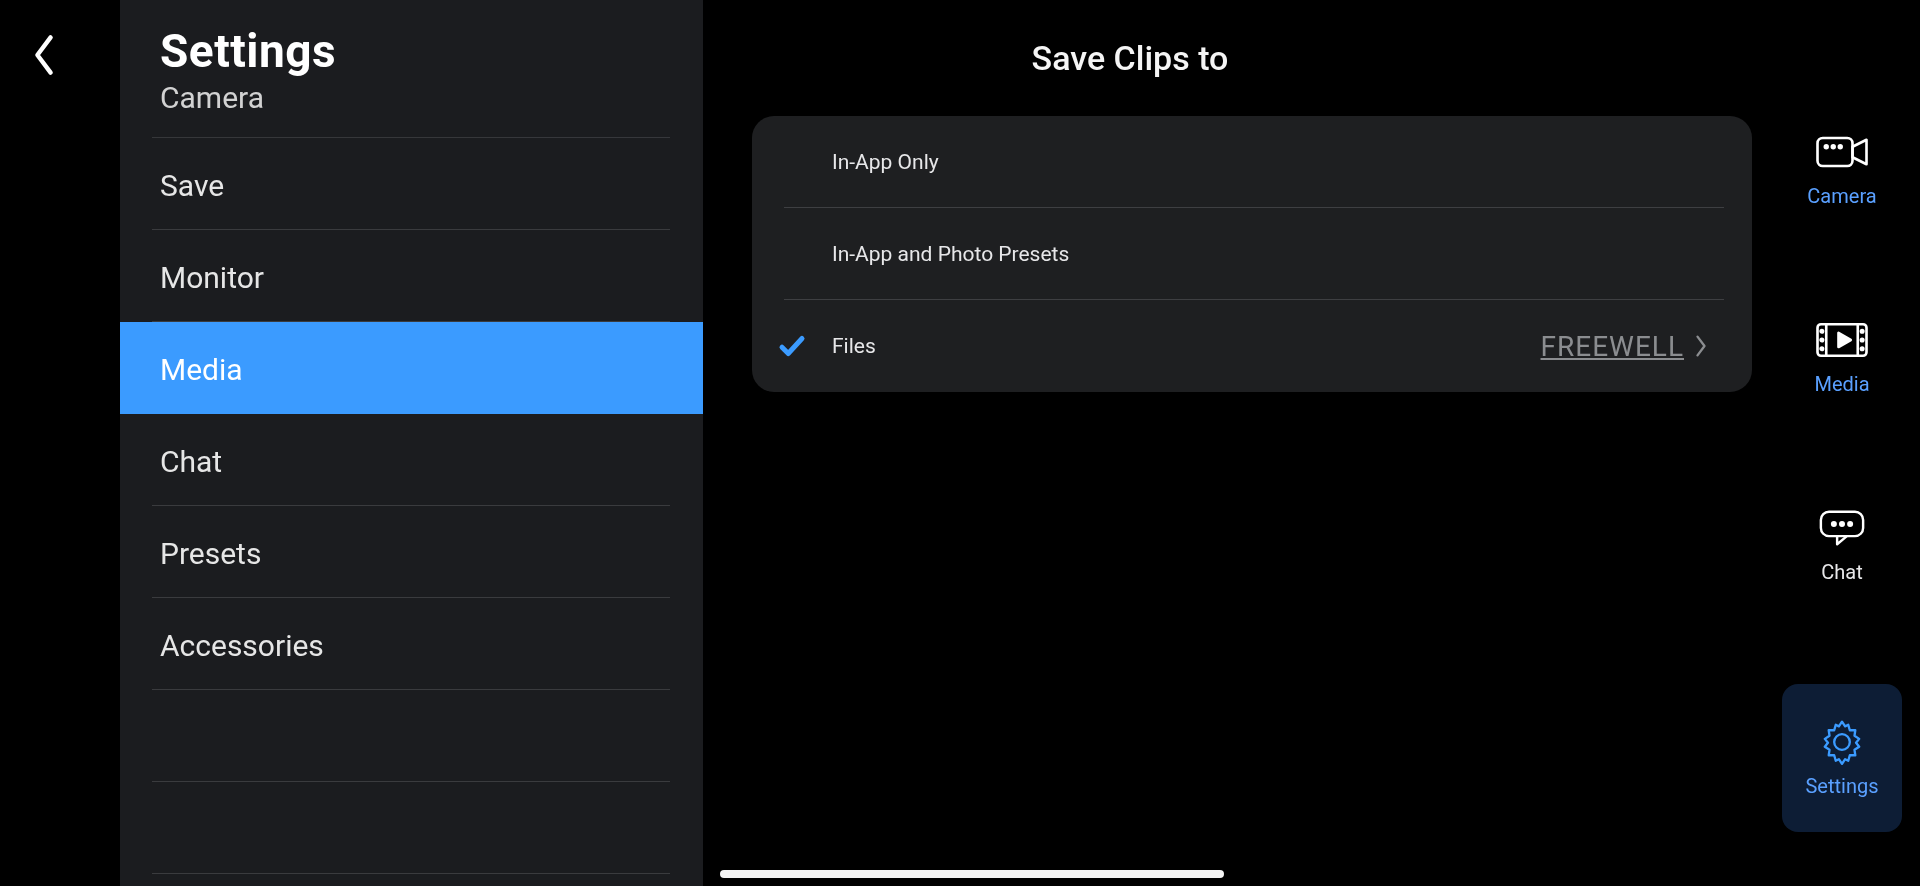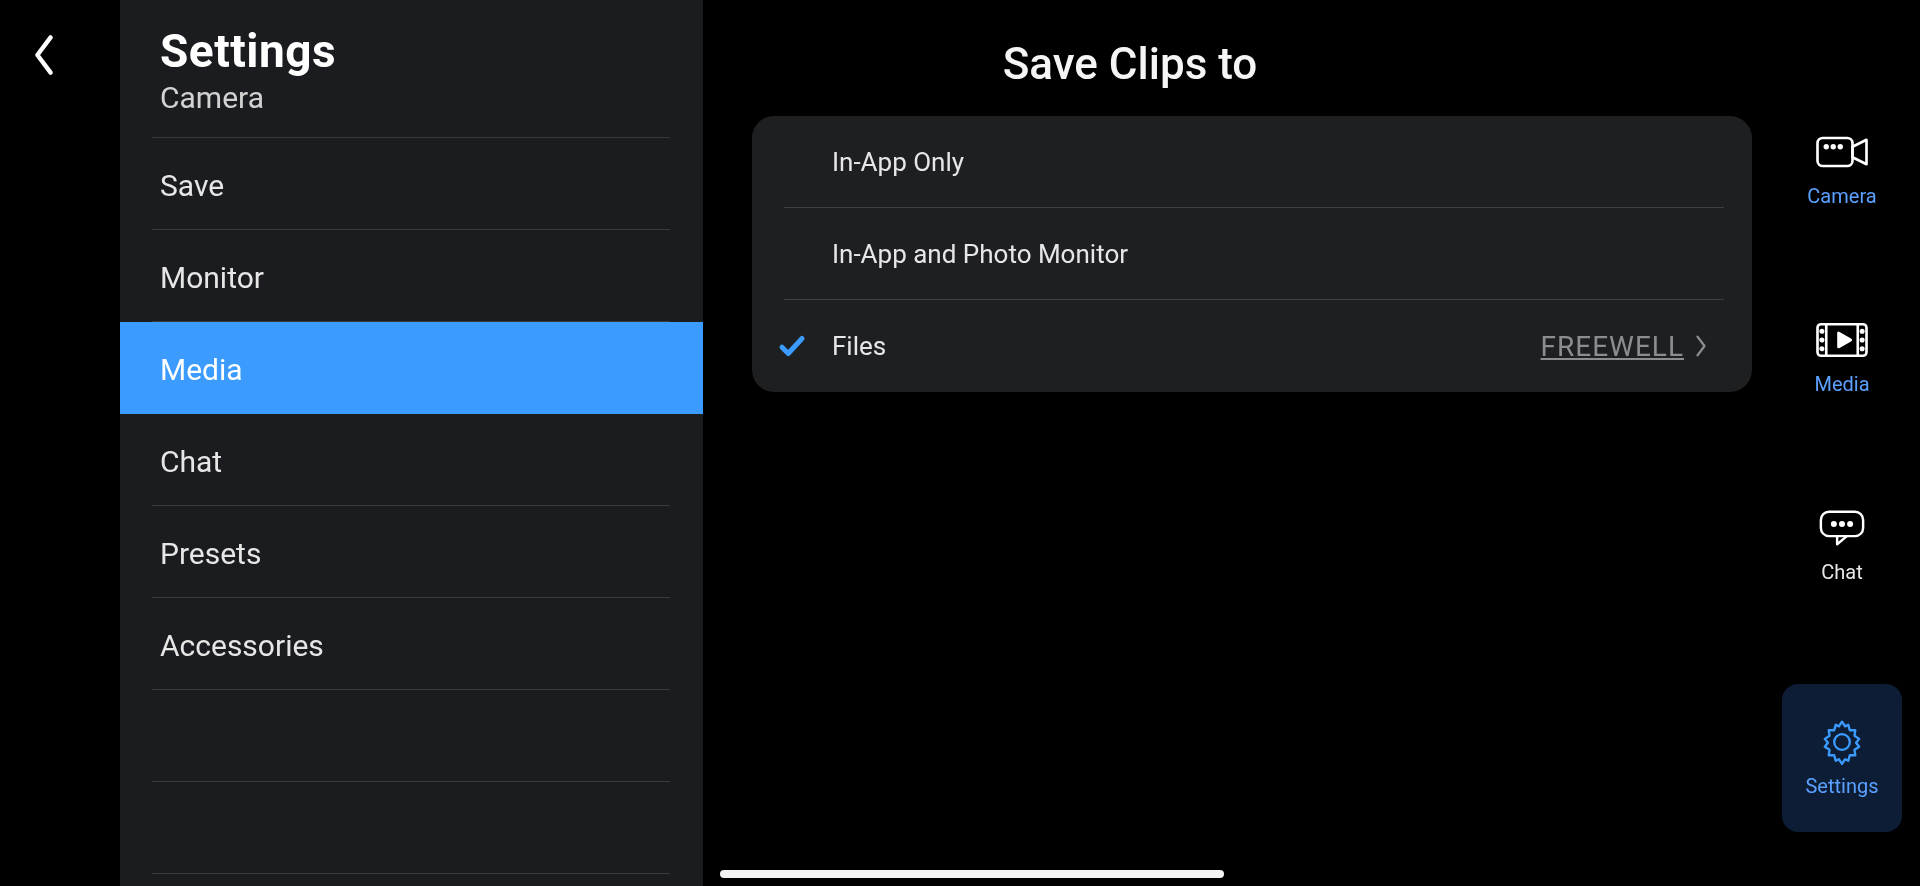--- a/index.html
+++ b/index.html
@@ -85,21 +85,21 @@
     height: 44px;
     cursor: pointer;
   }
   .back-button svg { width: 28px; height: 44px; display:block; }
   .detail-title {
     position: absolute;
     left: 740px;
     top: 38px;
     width: 780px;
     text-align: center;
-    font-size: 44px;
+    font-size: 34px;
     font-weight: 500;
     color: #f5f5f5;
     pointer-events: none;
   }
 
   
   .options-card {
     position: absolute;
     left: 752px;
     top: 116px;
@@ -116,21 +116,21 @@
     cursor: pointer;
   }
   .option-check {
     width: 80px;
     display: flex;
     justify-content: center;
     align-items: center;
   }
   .option-label {
     flex: 1 1 auto;
-    font-size: 26px;
+    font-size: 21px;
     color: #e7e7e9;
   }
   .option-value {
     color: #8b8d90;
     font-size: 28px;
     margin-right: 10px;
     letter-spacing: 1px;
     text-decoration: underline;
   }
   .option-chevron {
@@ -220,21 +220,21 @@
   <div class="detail-title">Save Clips to</div>
 
   <div class="options-card" id="options-card">
       <div class="option-row">
         <div class="option-check"></div>
         <div class="option-label">In-App Only</div>
         <div class="option-div"></div>
       </div>
       <div class="option-row">
         <div class="option-check"></div>
-        <div class="option-label">In-App and Photo Monitor</div>
+        <div class="option-label">In-App and Photo Presets</div>
         <div class="option-div"></div>
       </div>
       <div class="option-row">
         <div class="option-check">
           <svg viewBox="0 0 24 24" width="30" height="30" fill="none" stroke="#3b9bff" stroke-width="4" stroke-linecap="round" stroke-linejoin="round">
             <polyline points="4,13 9,18 20,6"></polyline>
           </svg>
         </div>
         <div class="option-label">Files</div>
         <div class="option-value">FREEWELL</div>

